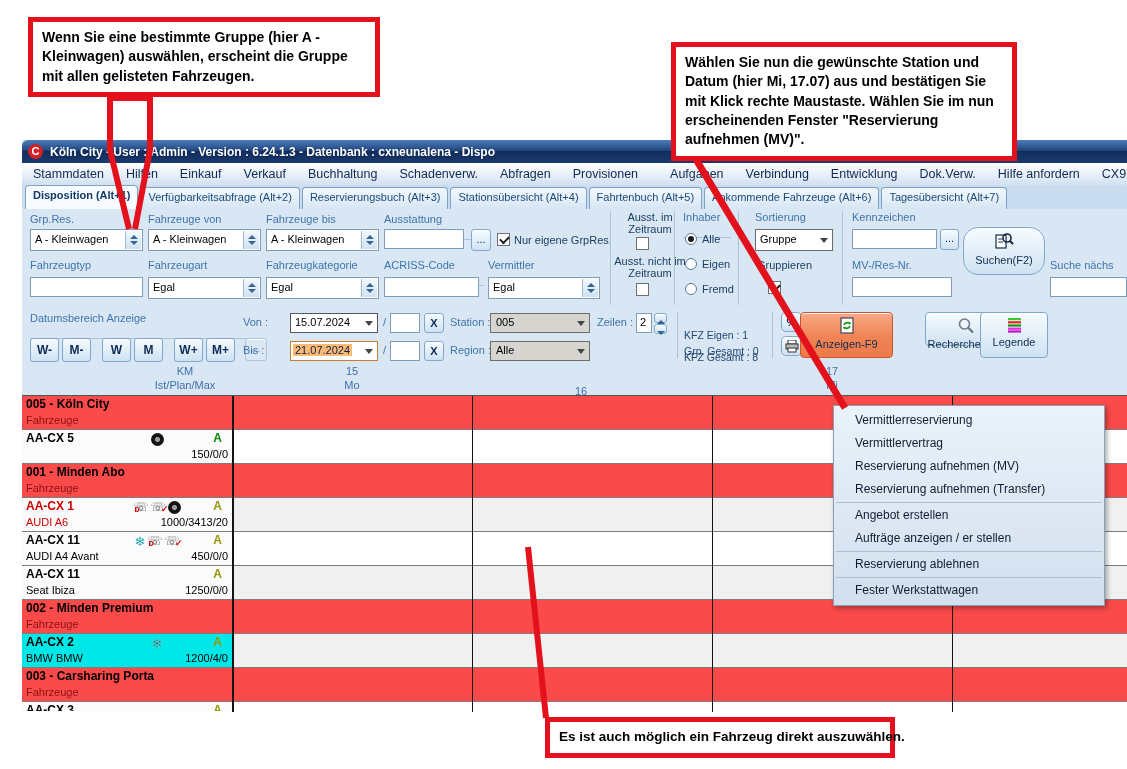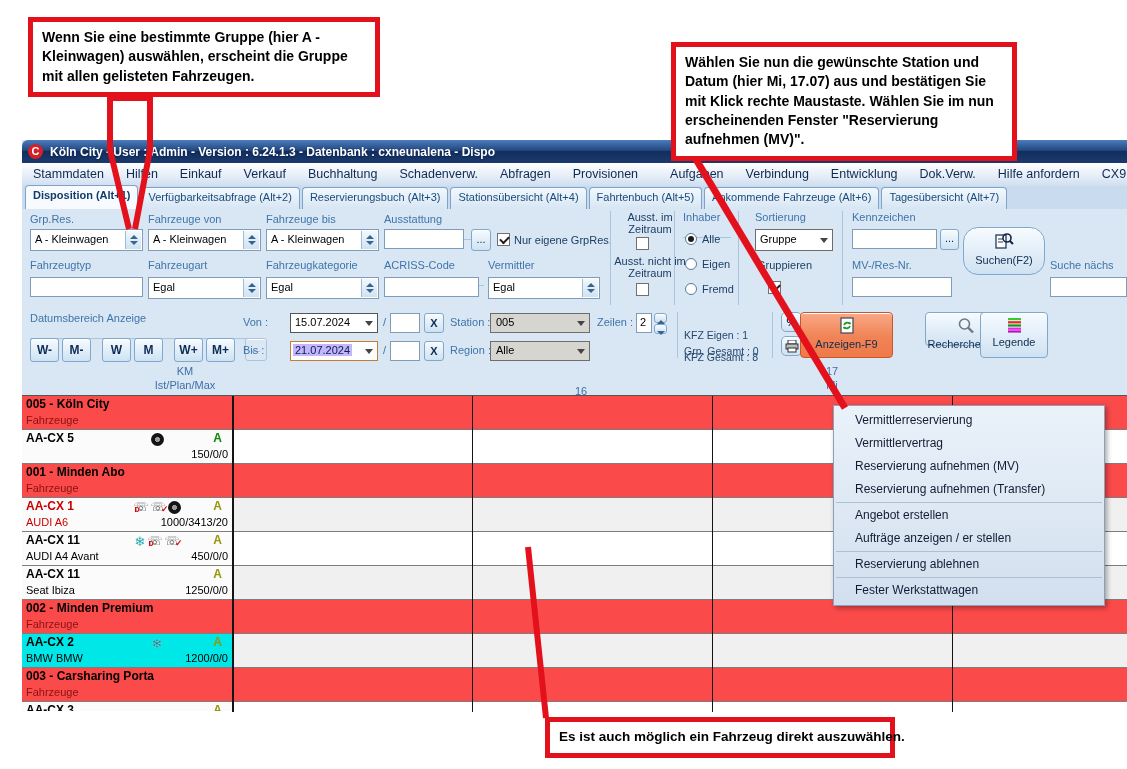--- a/index.html
+++ b/index.html
@@ -279,21 +279,21 @@
       <div class="combo" style="left:268px;top:5px;width:88px;height:20px;border-color:#555;">
         <span class="val" style="top:2px;">15.07.2024</span>
         <span class="chev" style="top:7px;"></span>
       </div>
       <div class="ctl-lbl" style="left:361px;top:8px;color:#3f74ab;">/</div>
       <div class="inp" style="left:368px;top:5px;width:30px;"></div>
       <div class="btn" style="left:402px;top:5px;width:20px;height:20px;font-weight:bold;line-height:18px;">X</div>
 
       <div class="ctl-lbl" style="left:221px;top:36px;color:#3f74ab;">Bis :</div>
       <div class="combo" style="left:268px;top:33px;width:88px;height:20px;border-color:#c87c2e;">
-        <span class="val" style="top:2px;left:2px;background:#c4b5fd;color:#06214a;padding:0 2px;">21.07.2024</span>
+        <span class="val" style="top:2px;left:2px;background:#fdba74;color:#06214a;padding:0 2px;">21.07.2024</span>
         <span class="chev" style="top:7px;"></span>
       </div>
       <div class="ctl-lbl" style="left:361px;top:36px;color:#3f74ab;">/</div>
       <div class="inp" style="left:368px;top:33px;width:30px;"></div>
       <div class="btn" style="left:402px;top:33px;width:20px;height:20px;font-weight:bold;line-height:18px;">X</div>
 
       <div class="ctl-lbl" style="left:428px;top:8px;color:#3f74ab;">Station :</div>
       <div class="selgray" style="left:468px;top:5px;width:100px;height:20px;">
         <span class="val" style="top:2px;">005</span>
         <span class="chev" style="top:7px;"></span>
@@ -356,20 +356,24 @@
             </svg>
         </span>
         <span>Legende</span>
       </div>
     </div>
 
     <div class="gridhdr">
       <div class="gh" style="left:108px;top:2px;width:110px;">
         <div>KM</div>
         <div>Ist/Plan/Max</div>
+      </div>
+      <div class="gh" style="left:210px;top:2px;width:240px;">
+        <div>15</div>
+          <div>Mo</div>
       </div>
       <div class="gh" style="left:439px;top:2px;width:240px;margin-top:20px;">
         <div>16</div>
           <div>Di</div>
       </div>
       <div class="gh" style="left:690px;top:2px;width:240px;">
         <div>17</div>
           <div>Mi</div>
       </div>
     </div>
@@ -474,21 +478,21 @@
       </div>
 
       <div class="grow">
         <div class="lcol lc-cyan">
           <span class="vname">AA-CX 2</span>
           <span class="vicons">
               <span class="snow" style="color:#157d8a;">❄</span>
             </span>
           <span class="vstatus" style="color:#96960a;">A</span>
           <span class="vmodel">BMW BMW</span>
-          <span class="vkm">1200/0/0</span>
+          <span class="vkm">1200/4/0</span>
         </div>
         <div class="dcell d1 day-gray"></div>
           <div class="dcell d2 day-gray"></div>
         <div class="dcell d3 day-gray"></div>
           <div class="dcell d4 day-gray"></div>
       </div>
 
       <div class="grow group">
         <div class="lcol">
             <span class="gtitle">003 - Carsharing Porta</span>

